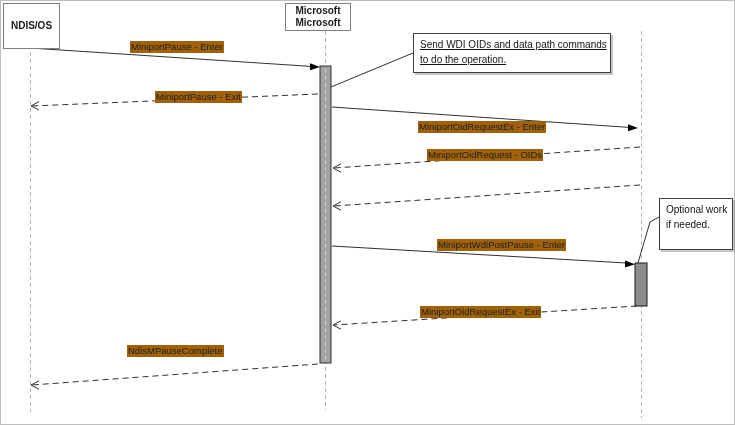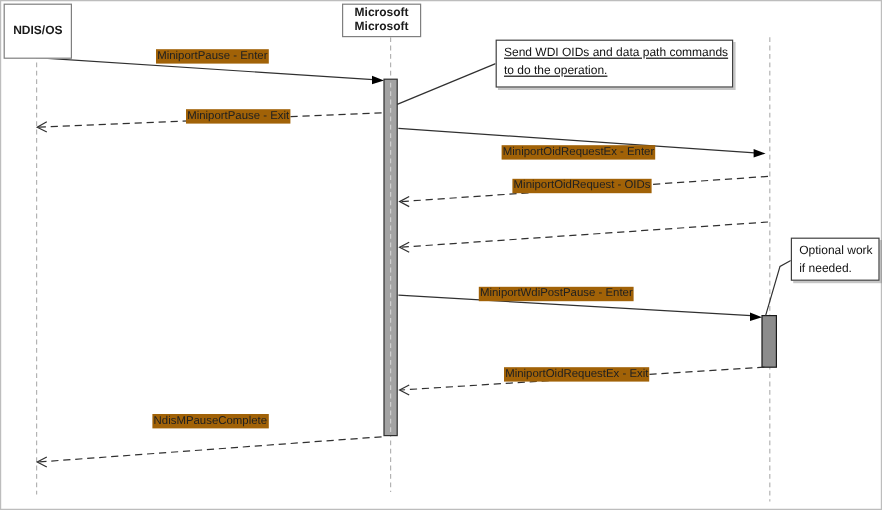--- a/index.html
+++ b/index.html
@@ -92,26 +92,26 @@
   </div>
   <div class="actor" style="left:285px;top:3px;width:66px;height:28px;">
     <div>Microsoft</div>
     <div>Microsoft</div>
   </div>
 
   <div class="msg" style="left:130px;top:41px;">MiniportPause - Enter</div>
   <div class="msg" style="left:131px;top:91px;margin-left:24px;">MiniportPause - Exit</div>
   <div class="msg" style="left:418px;top:109px;margin-top:12px;">MiniportOidRequestEx - Enter</div>
   <div class="msg" style="left:427px;top:149px;">MiniportOidRequest - OIDs</div>
-  <div class="msg" style="left:399px;top:239px;">MiniportWdiPostPause - Enter</div>
+  <div class="msg" style="left:437px;top:239px;">MiniportWdiPostPause - Enter</div>
   <div class="msg" style="left:420px;top:306px;">MiniportOidRequestEx - Exit</div>
   <div class="msg" style="left:127px;top:345px;">NdisMPauseComplete</div>
 
   <div class="note" style="left:413px;top:33px;width:198px;height:40px;text-decoration:underline;">
     <div>Send WDI OIDs and data path commands</div>
     <div>to do the operation.</div>
   </div>
-  <div class="note" style="left:659px;top:198px;width:74px;height:36px;">
+  <div class="note" style="left:659px;top:198px;width:74px;height:52px;">
     <div>Optional work</div>
     <div>if needed.</div>
   </div>
 
 </div>
 
 </body></html>

